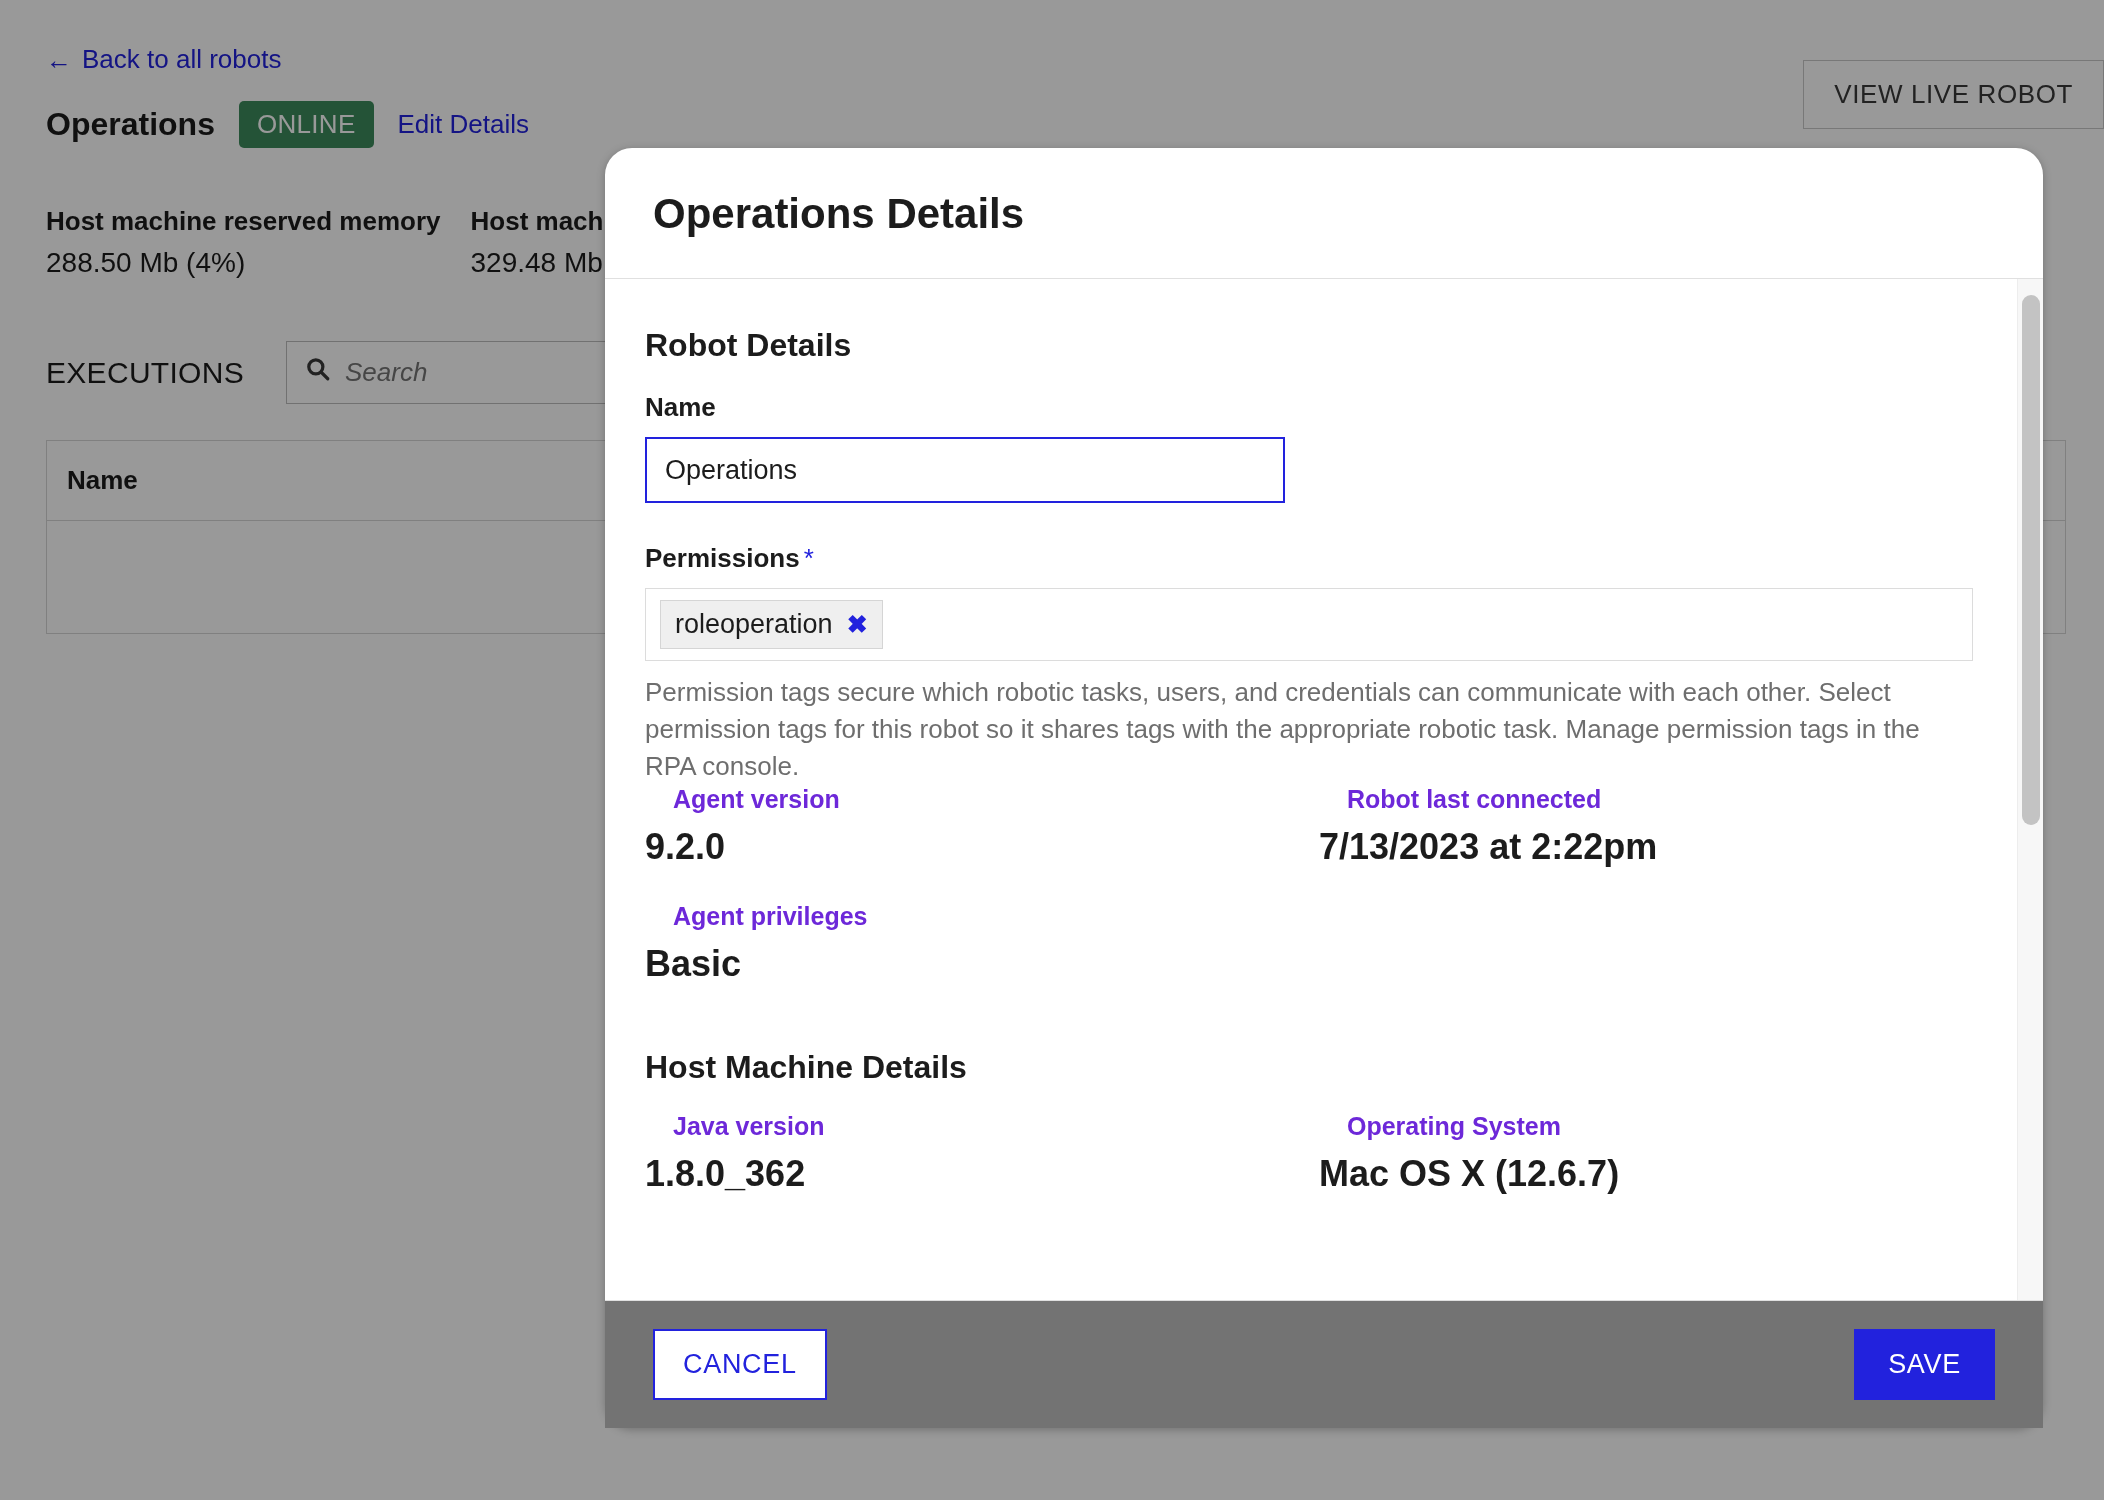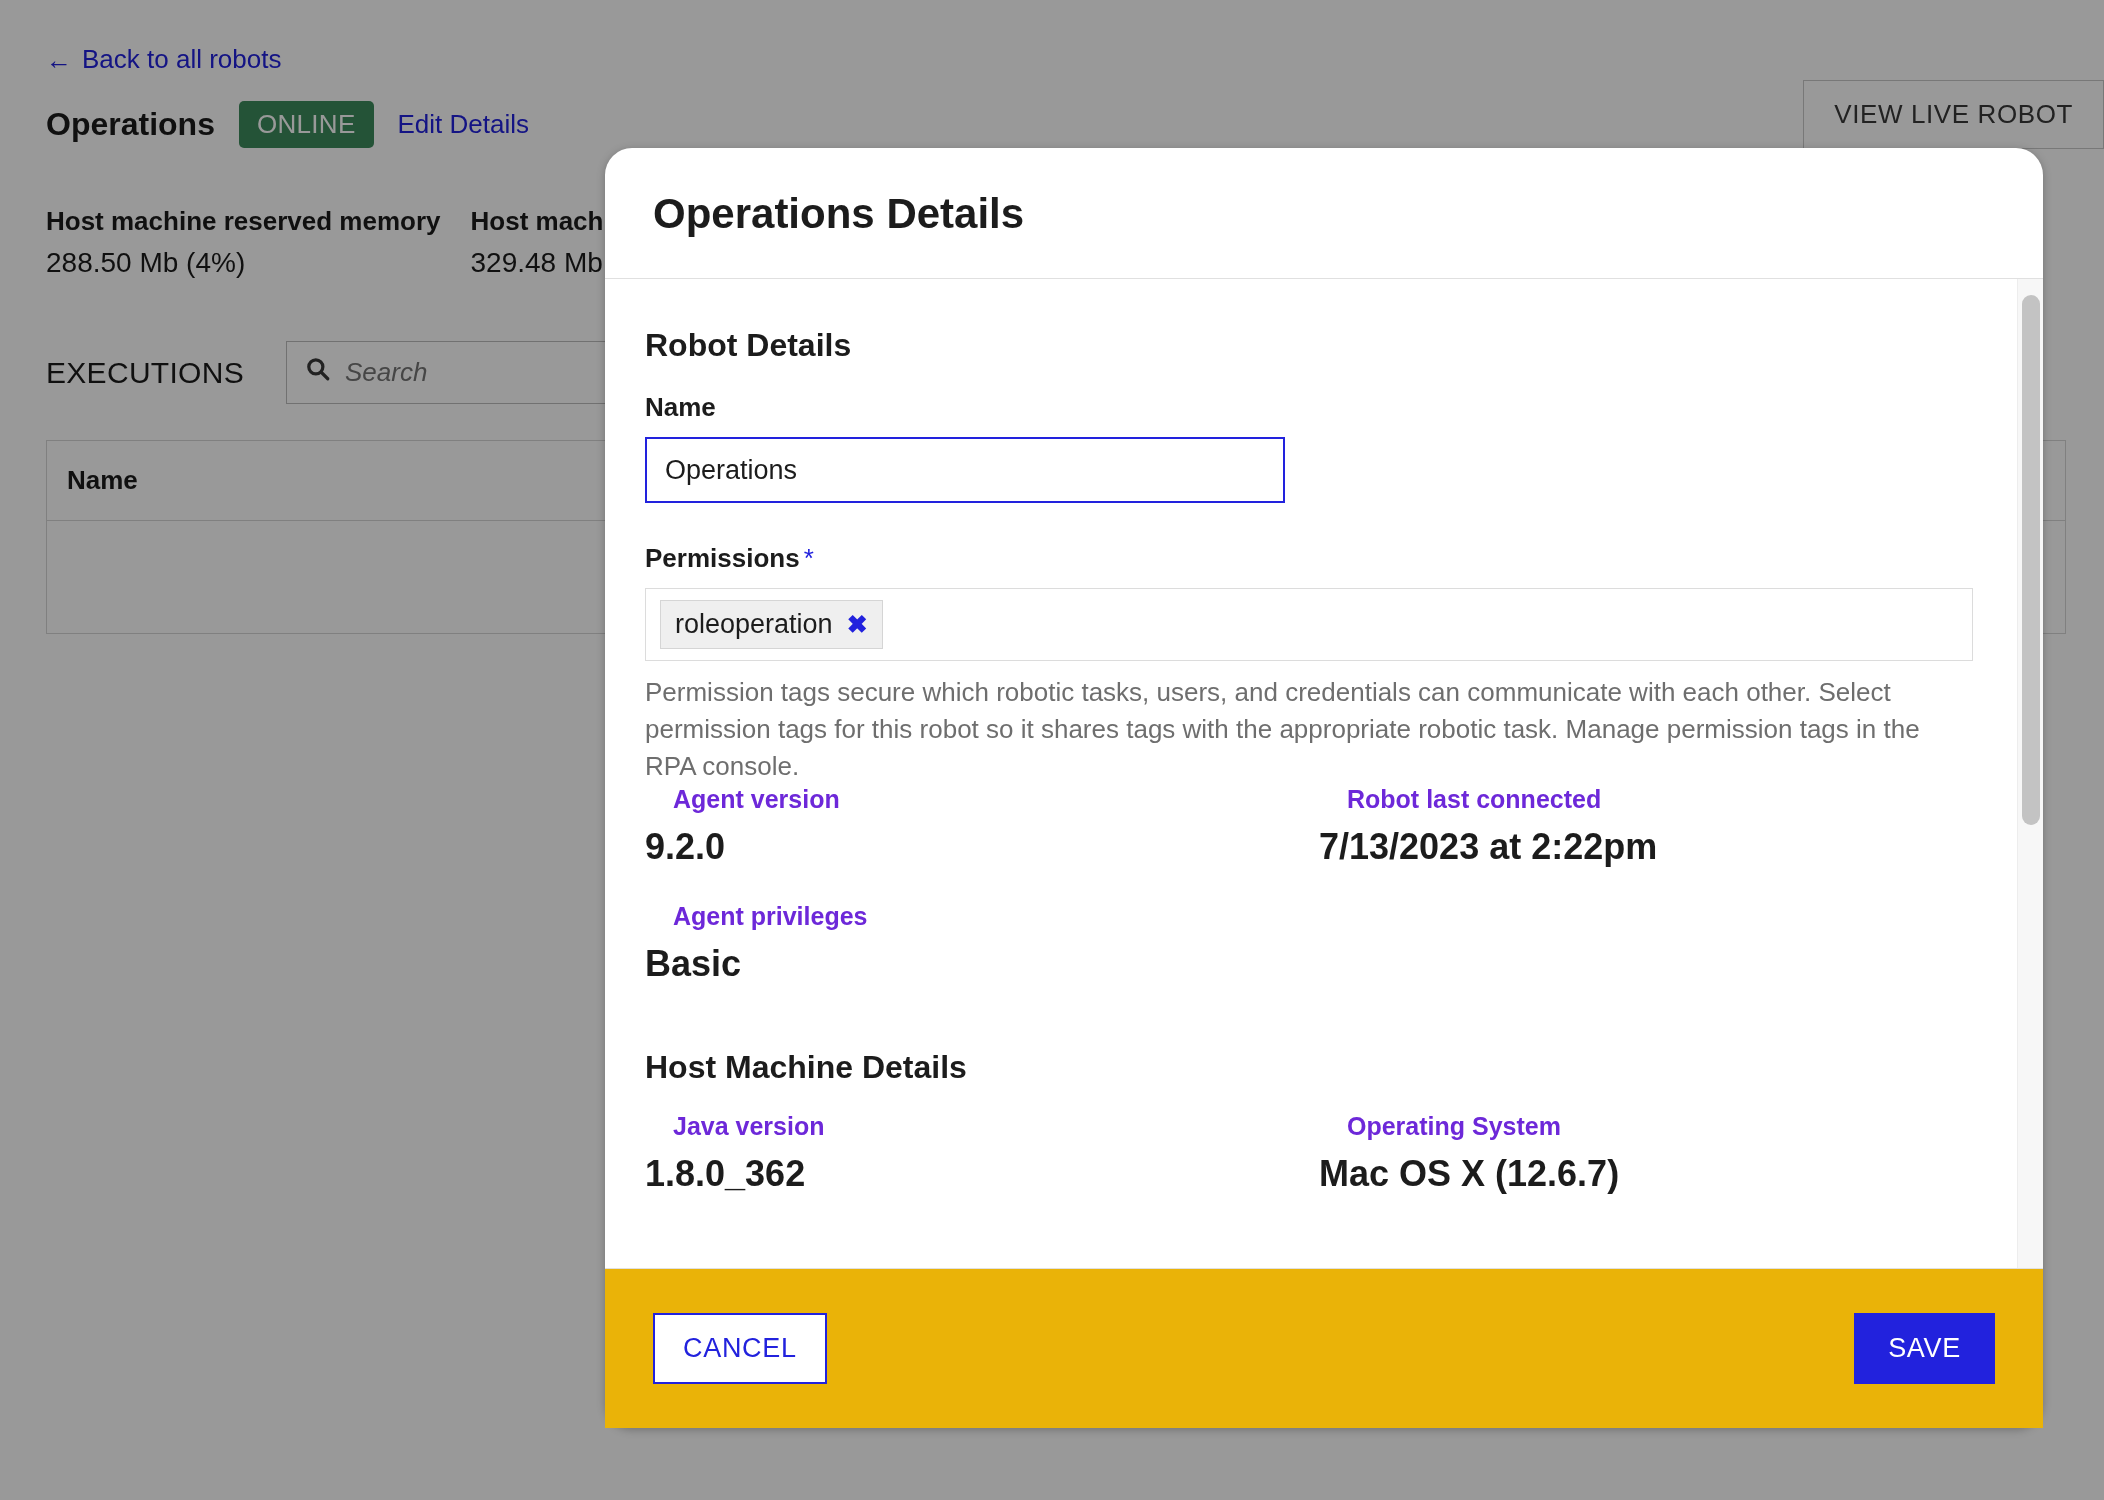--- a/index.html
+++ b/index.html
@@ -68,21 +68,21 @@
     letter-spacing: 0.3px;
   }
   .edit-link {
     color: #2222dd;
     font-size: 26px;
     cursor: pointer;
   }
 
   .view-live-btn {
     position: absolute;
-    top: 80px;
+    top: 60px;
     right: 0px;
     border: 1px solid #c9c9c9;
     background: #ffffff;
     color: #3a3a3a;
     font-size: 26px;
     letter-spacing: 0.6px;
     padding: 18px 30px;
     white-space: nowrap;
     cursor: pointer;
   }
@@ -298,25 +298,25 @@
     font-size: 32px;
     font-weight: bold;
     color: #1c1c1c;
     margin-top: 30px;
     margin-bottom: 26px;
   }
 
   .modal-footer {
     flex: 0 0 auto;
     border-top: 1px solid #e0e0e0;
-    padding: 44px 48px;
+    padding: 28px 48px;
     display: flex;
     align-items: center;
     justify-content: space-between;
-    background: #eab308;
+    background: #737373;
   }
   .btn-cancel {
     border: 2px solid #2222dd;
     background: #ffffff;
     color: #2222dd;
     font-size: 27px;
     letter-spacing: 0.7px;
     padding: 18px 28px;
     cursor: pointer;
     font-family: "Liberation Sans", sans-serif;

